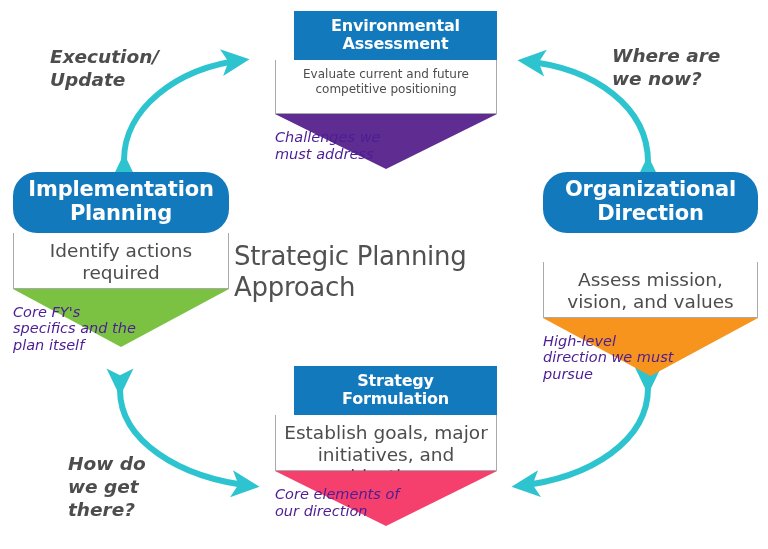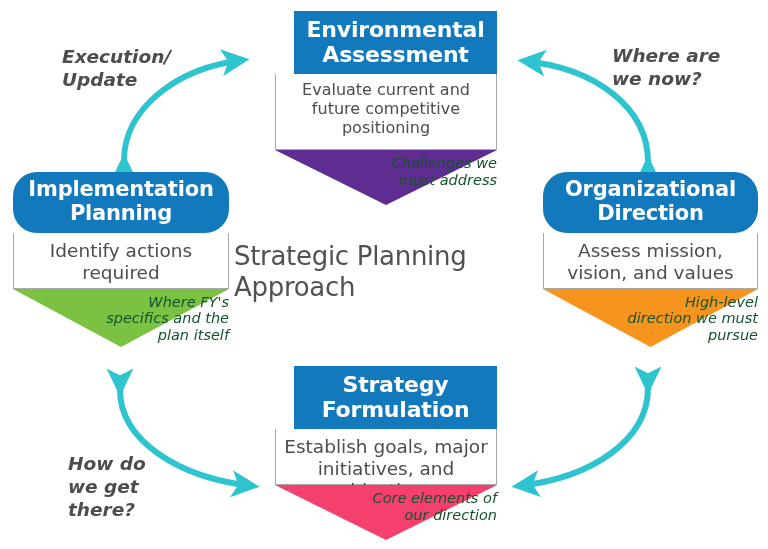--- a/index.html
+++ b/index.html
@@ -58,39 +58,39 @@
   }
   .node-banner .tri {
     position: absolute;
     left: 0; top: 0;
     width: 100%;
     height: 100%;
   }
   .node-banner .btext {
     position: relative;
     display: block;
-    text-align: right;
+    text-align: left;
     font-style: italic;
-    color: #14532d;
+    color: #4c1d95;
     line-height: 1.14;
-    padding-top: 5px;
+    padding-top: 15px;
   }
 
   
   #node-env   { left: 275px; top: 11px;  width: 222px; }
   #node-org   { left: 543px; top: 172px; width: 215px; }
   #node-strat { left: 275px; top: 366px; width: 222px; }
   #node-impl  { left: 13px;  top: 172px; width: 216px; }
 
-  #node-env   .node-head, #node-strat .node-head { font-size: 22px; margin-left: 19px; }
+  #node-env   .node-head, #node-strat .node-head { font-size: 16px; margin-left: 19px; }
   #node-org   .node-head, #node-impl  .node-head { font-size: 21px; border-radius: 24px; }
 
-  #node-env   .node-body { font-size: 16px; height: 76px; }
+  #node-env   .node-body { font-size: 12px; height: 54px; }
   #node-strat .node-body { font-size: 18.5px; height: 56px; }
-  #node-org   .node-body { font-size: 18.5px; height: 56px; }
+  #node-org   .node-body { font-size: 18.5px; height: 56px; margin-top: 29px; }
   #node-impl  .node-body { font-size: 18.5px; height: 56px; }
 
   #node-env   .node-banner { height: 55px; }
   #node-strat .node-banner { height: 55px; }
   #node-org   .node-banner { height: 58px; }
   #node-impl  .node-banner { height: 58px; }
 
   #node-env   .btext, #node-strat .btext { font-size: 14.5px; }
   #node-org   .btext, #node-impl  .btext { font-size: 14.5px; }
 
@@ -110,21 +110,21 @@
 
   
   .qlabel {
     position: absolute;
     font-size: 18.5px;
     font-weight: bold;
     font-style: italic;
     color: #4d4d4d;
     line-height: 1.25;
   }
-  #q-exec  { left: 62px;  top: 45px;  width: 160px; text-align: left; }
+  #q-exec  { left: 50px;  top: 45px;  width: 160px; text-align: left; }
   #q-now   { left: 612px; top: 44px;  width: 150px; text-align: left; }
   #q-how   { left: 68px;  top: 434px; width: 130px; text-align: left; margin-top: 18px; }
   #q-going { left: 618px; top: 437px; width: 150px; text-align: left; }
 </style>
 </head>
 <body>
 
 <div id="canvas">
 
   <svg id="arrows" viewBox="0 0 768 549" xmlns="http://www.w3.org/2000/svg">
@@ -210,21 +210,21 @@
     <div class="node-head">
       <span>Implementation</span><br>
       <span>Planning</span>
     </div>
     <div class="node-body">Identify actions required</div>
     <div class="node-banner">
       <svg class="tri" viewBox="0 0 100 100" preserveAspectRatio="none">
         <polygon points="0,0 100,0 50,100" fill="#7cc242"></polygon>
       </svg>
       <span class="btext">
-        <span>Where FY's</span><br>
+        <span>Core FY's</span><br>
         <span>specifics and the</span><br>
         <span>plan itself</span>
       </span>
     </div>
   </div>
 
   <div id="center-title">
     <span>Strategic Planning</span><br>
     <span>Approach</span>
   </div>

